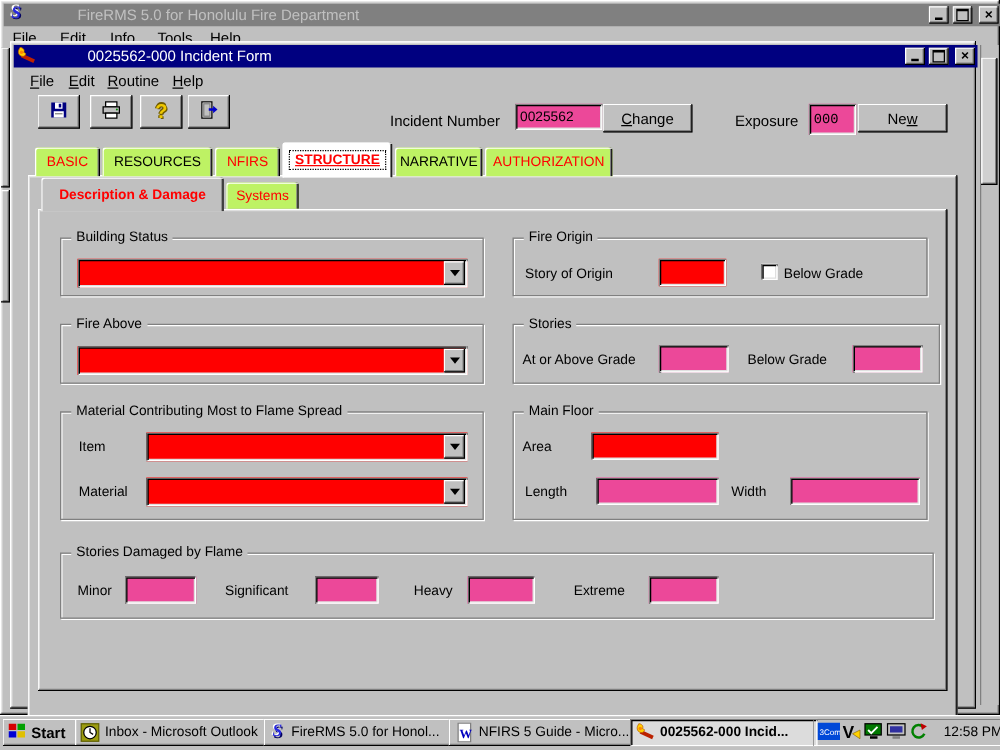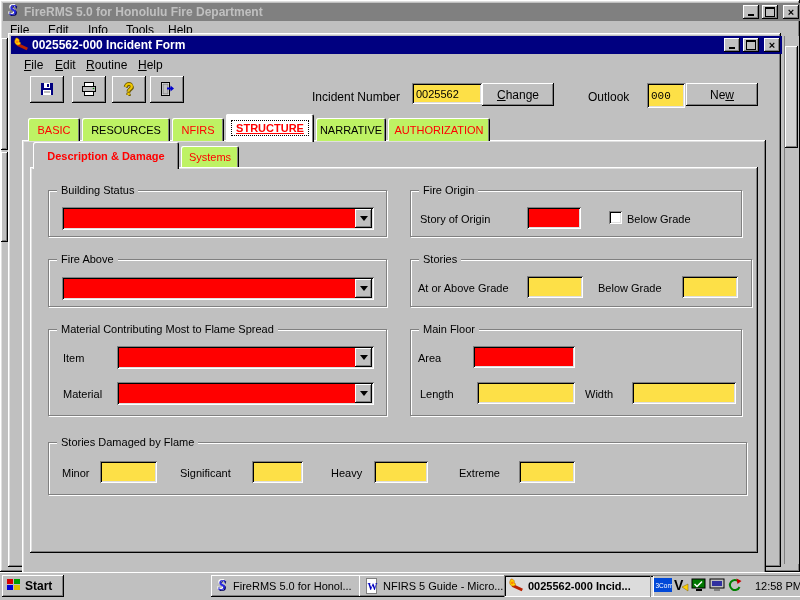--- a/index.html
+++ b/index.html
@@ -5,30 +5,30 @@
   html,body{margin:0;padding:0;background:#555;}
   .screen{position:relative;width:800px;height:600px;background:#c0c0c0;overflow:hidden;
           font-family:"Liberation Sans",sans-serif;font-size:11px;color:#000;}
   .abs{position:absolute;}
   
   .out{box-shadow: inset -1px -1px 0 #000, inset 1px 1px 0 #fff, inset -2px -2px 0 #808080, inset 2px 2px 0 #dfdfdf;}
   .out-thin{box-shadow: inset -1px -1px 0 #000, inset 1px 1px 0 #fff, inset -2px -2px 0 #808080;}
   .in-thin{box-shadow: inset 1px 1px 0 #808080, inset -1px -1px 0 #fff;}
   .panel{box-shadow: inset -1px -1px 0 #000, inset 1px 1px 0 #fff, inset -2px -2px 0 #808080, inset 2px 2px 0 #dfdfdf;background:#c0c0c0;}
   .titlebar{display:flex;align-items:center;gap:3px;padding:0 2px;}
-  .titlebar .cap{font-weight:bold;font-size:12px;flex:1;white-space:nowrap;overflow:hidden;}
+  .titlebar .cap{font-weight:normal;font-size:12px;flex:1;white-space:nowrap;overflow:hidden;margin-left:38px;}
   .tb-btn{width:16px;height:14px;background:#c0c0c0;box-shadow: inset -1px -1px 0 #000, inset 1px 1px 0 #fff, inset -2px -2px 0 #808080;
           display:flex;align-items:flex-end;justify-content:center;cursor:default;}
   .g-min{width:6px;height:2px;background:#000;margin:0 auto 3px;}
   .g-max{width:8px;height:7px;border:1px solid #000;border-top:2px solid #000;margin-bottom:2px;background:transparent;}
   .g-close{font-weight:bold;font-size:11px;line-height:13px;margin:0 auto 0;}
   .menu-item{padding:1px 4px;font-size:12px;white-space:nowrap;}
   .toolbtn{width:34px;height:27px;background:#c0c0c0;display:flex;align-items:center;justify-content:center;}
   .btn{background:#c0c0c0;display:flex;align-items:center;justify-content:center;font-size:11px;}
-  .box{border:none;outline:none;background:#fde047;font-family:"Liberation Sans",sans-serif;font-size:11px;
+  .box{border:none;outline:none;background:#ec4899;font-family:"Liberation Sans",sans-serif;font-size:11px;
        box-shadow: inset 1px 1px 0 #808080, inset -1px -1px 0 #fff, inset 2px 2px 0 #000, inset -2px -2px 0 #dfdfdf;
        padding:0 0 0 4px;}
   .req{background:var(--required-field,#f00);}
   .combo{background:var(--required-field,#f00);
        box-shadow: inset 1px 1px 0 #808080, inset -1px -1px 0 #fff, inset 2px 2px 0 #000, inset -2px -2px 0 #dfdfdf;}
   .combo-btn{position:absolute;right:2px;top:2px;bottom:2px;width:17px;background:#c0c0c0;
        box-shadow: inset -1px -1px 0 #000, inset 1px 1px 0 #fff, inset -2px -2px 0 #808080;
        display:flex;align-items:center;justify-content:center;}
   .tri{width:0;height:0;border-left:4px solid transparent;border-right:4px solid transparent;border-top:5px solid #000;}
   .group{border:1px solid #808080;box-shadow:1px 1px 0 #fff, inset 1px 1px 0 #fff;}
@@ -145,21 +145,21 @@
           <path d="M11.5 4.5 L15 7.5 L11.5 10.5 Z" fill="#0000cc"></path>
         </svg>
       </span>
     </div>
 
     <span class="abs lbl" style="left:304px;top:57px;font-size:12px;">Incident Number</span>
     <input class="abs box" style="left: 404px; top: 50px; width: 66px; height: 21px;" value="0025562">
     <div class="abs btn out-thin" style="left:474px;top:50px;width:72px;height:23px;font-size:12px;">
         <span><span style="text-decoration: underline;">C</span>hange</span>
       </div>
-    <span class="abs lbl" style="left:580px;top:57px;font-size:12px;">Outlook</span>
+    <span class="abs lbl" style="left:580px;top:57px;font-size:12px;">Exposure</span>
     <input class="abs box" style="left: 639px; top: 50px; width: 34px; height: 25px; font-family: Liberation Mono, monospace;" value="000">
     <div class="abs btn out-thin" style="left:678px;top:50px;width:72px;height:23px;font-size:12px;">
         <span>Ne<span style="text-decoration: underline;">w</span></span>
       </div>
 
     <div class="abs panel" style="left:14px;top:107px;width:744px;height:453px;"></div>
 
     <div class="abs tab red" style="left:20px;top:85px;width:52px;height:23px;">
       <span>BASIC</span>
       </div>
@@ -266,20 +266,30 @@
       <span>
         <svg width="15" height="13" viewBox="0 0 15 13">
           <rect x="1" y="1" width="6" height="5" fill="#d40000"></rect>
             <rect x="8" y="1" width="6" height="5" fill="#00a000"></rect>
           <rect x="1" y="7" width="6" height="5" fill="#0000d4"></rect>
             <rect x="8" y="7" width="6" height="5" fill="#e0c000"></rect>
         </svg>
       </span>
       <span>Start</span>
     </div>
+    <div class="abs task out-thin" style="left:60px;top:3px;width:148px;height:22px;">
+      <span class="icon16">
+        <svg width="16" height="16" viewBox="0 0 16 16">
+          <rect x="1" y="1" width="14" height="14" fill="#9c9c10" stroke="#606000"></rect>
+          <circle cx="8" cy="8" r="5" fill="#fff" stroke="#000"></circle>
+          <path d="M8 4.5 V8 L10.5 9.5" stroke="#000" stroke-width="1" fill="none"></path>
+        </svg>
+      </span>
+      <span>Inbox - Microsoft Outlook</span>
+    </div>
     <div class="abs task out-thin" style="left:211px;top:3px;width:145px;height:22px;">
       <span class="s-logo" style="width:14px;text-align:center;">S</span>
       <span>FireRMS 5.0 for Honol...</span>
     </div>
     <div class="abs task out-thin" style="left:359px;top:3px;width:142px;height:22px;">
       <span class="icon16">
         <svg width="16" height="16" viewBox="0 0 16 16">
           <rect x="3.5" y="0.5" width="10" height="15" fill="#fff" stroke="#808080"></rect>
           <text x="4.5" y="12" font-size="10" font-weight="bold" fill="#0000c0" font-family="Liberation Serif, serif">W</text>
         </svg>

